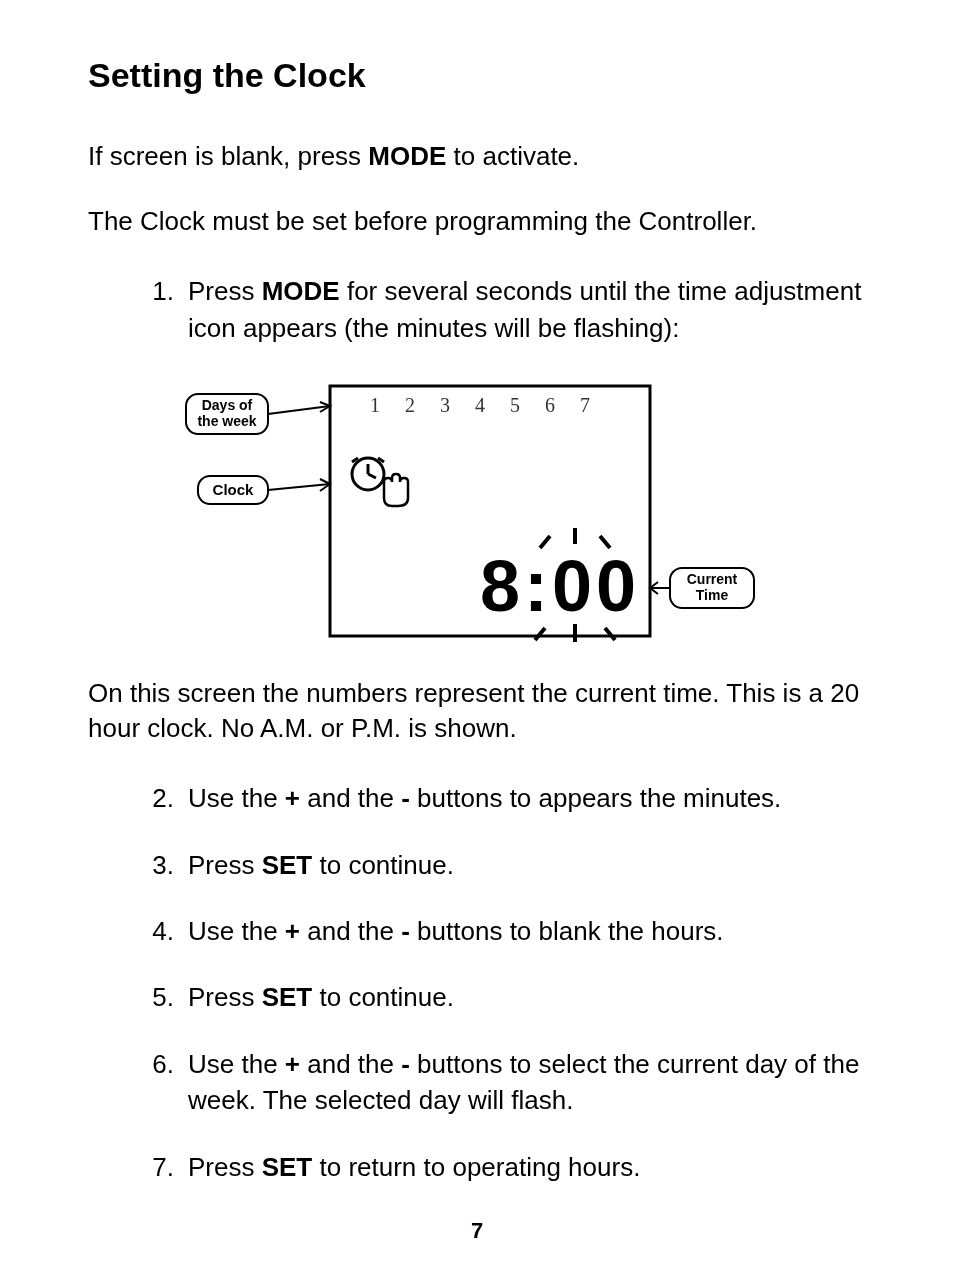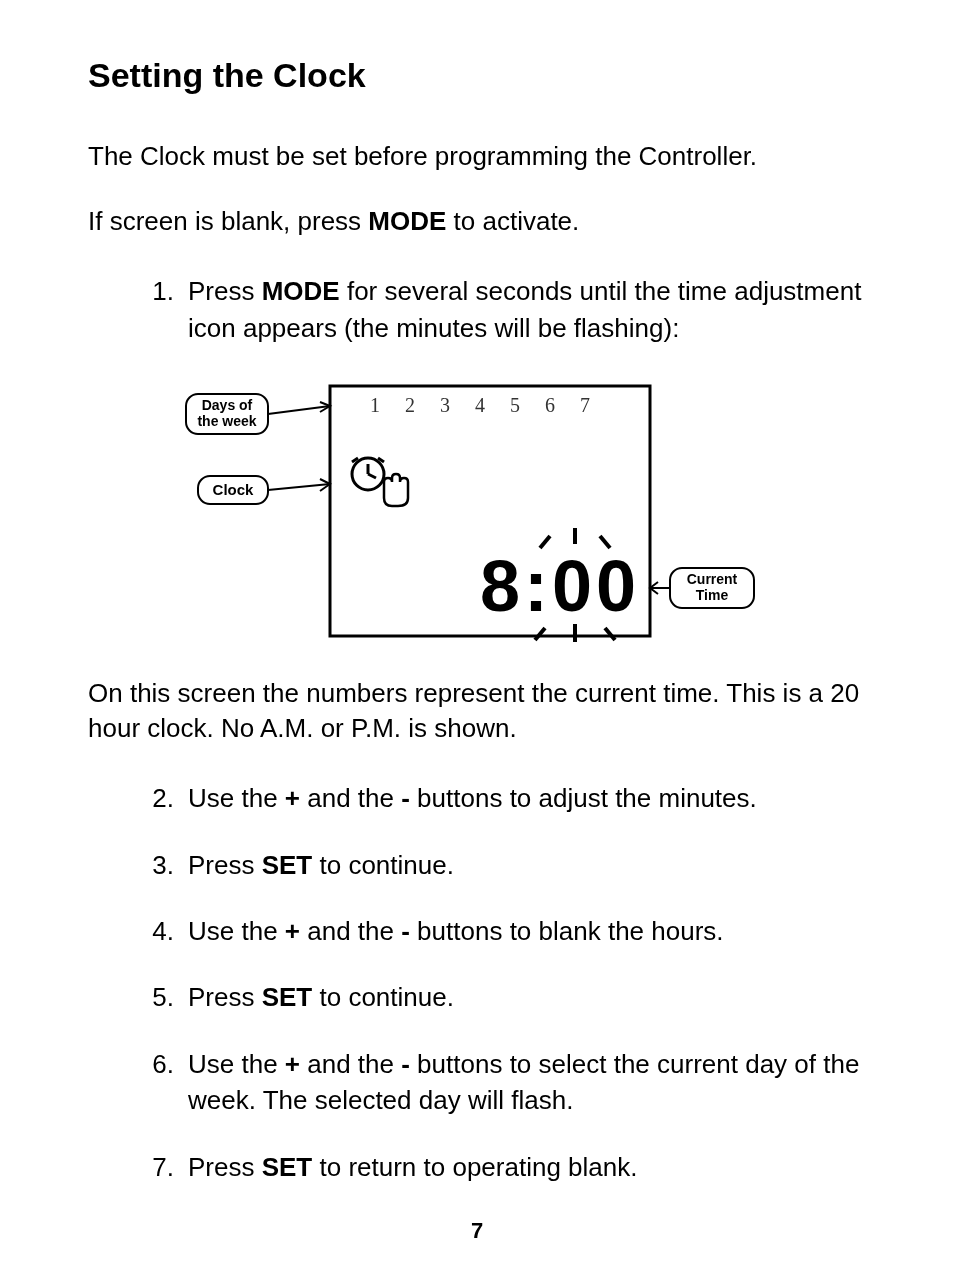--- a/index.html
+++ b/index.html
@@ -61,25 +61,25 @@
   
   svg.diagram { display: block; }
 </style>
 </head>
 <body>
 
 <div class="page">
 
   <h1 class="title">Setting the Clock</h1>
 
-  <p class="body">The Clock must be set before programming the Controller.</p>
-
   <p class="body">
     <span>If screen is blank, press </span><span class="bold">MODE</span><span> to activate.</span>
   </p>
+
+  <p class="body">The Clock must be set before programming the Controller.</p>
 
   <ol class="steps">
     <li>
       <span class="num">1.</span>
       <span class="txt">
         <span>Press </span><span class="bold">MODE</span><span> for several seconds until the time adjustment icon appears (the minutes will be flashing):</span>
       </span>
     </li>
   </ol>
 
@@ -142,21 +142,21 @@
       <polyline points="478,206 470,212 478,218" fill="none" stroke="#000" stroke-width="2"></polyline>
     </svg>
   </div>
 
   <p class="body">On this screen the numbers represent the current time. This is a 20 hour clock. No A.M. or P.M. is shown.</p>
 
   <ol class="steps">
     <li>
       <span class="num">2.</span>
       <span class="txt">
-        <span>Use the </span><span class="sym">+</span><span> and the </span><span class="sym">-</span><span> buttons to adjust the minutes.</span>
+        <span>Use the </span><span class="sym">+</span><span> and the </span><span class="sym">-</span><span> buttons to appears the minutes.</span>
       </span>
     </li>
     <li>
       <span class="num">3.</span>
       <span class="txt">
         <span>Press </span><span class="bold">SET</span><span> to continue.</span>
       </span>
     </li>
     <li>
       <span class="num">4.</span>
@@ -172,19 +172,19 @@
     </li>
     <li>
       <span class="num">6.</span>
       <span class="txt">
         <span>Use the </span><span class="sym">+</span><span> and the </span><span class="sym">-</span><span> buttons to select the current day of the week. The selected day will flash.</span>
       </span>
     </li>
     <li>
       <span class="num">7.</span>
       <span class="txt">
-        <span>Press </span><span class="bold">SET</span><span> to return to operating blank.</span>
+        <span>Press </span><span class="bold">SET</span><span> to return to operating hours.</span>
       </span>
     </li>
   </ol>
 
   <div class="pgnum">7</div>
 </div>
 
 </body></html>

